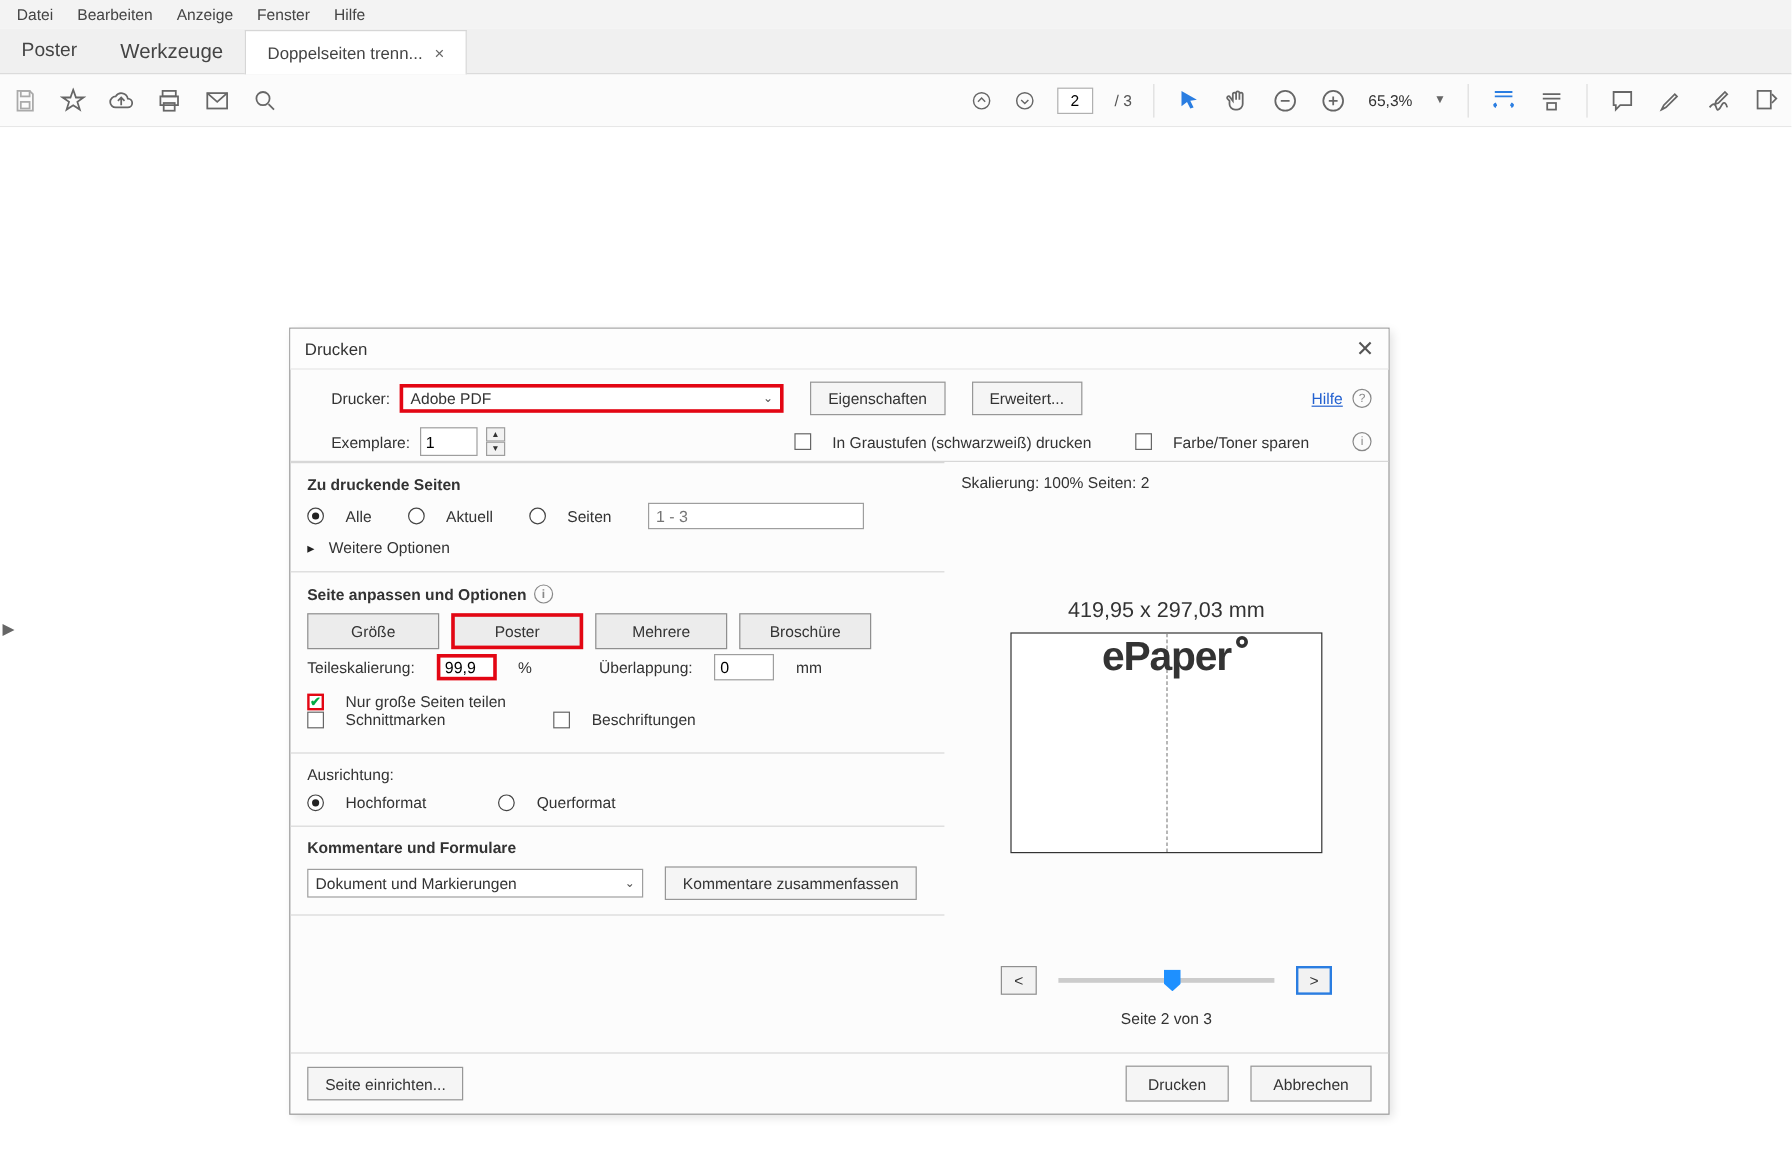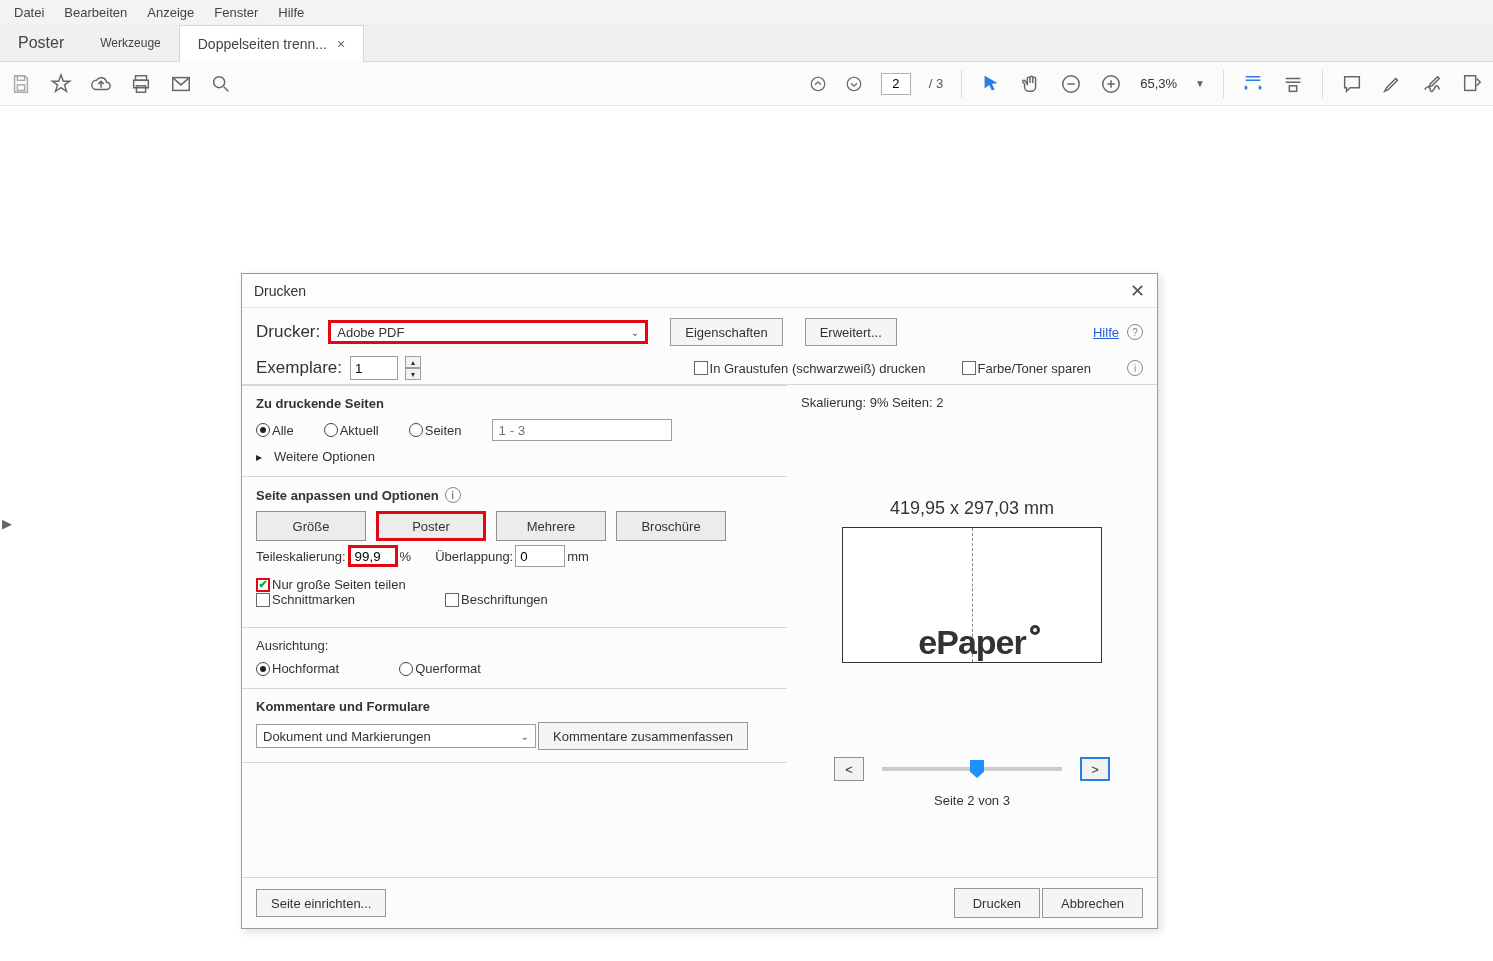--- a/index.html
+++ b/index.html
@@ -6,21 +6,21 @@
 body { background: #fff; font-size: 13px; color: #333; width: 1493px; height: 961px; overflow: hidden; }
 
 
 .menubar { background: #f3f3f3; height: 24px; display: flex; align-items: center; padding: 0 4px; gap: 0; }
 .menubar span { padding: 3px 10px; color: #444; cursor: default; }
 
 
 .tabbar { background: #f0f0f0; height: 38px; display: flex; align-items: stretch; border-bottom: 1px solid #d6d6d6; }
 .tabbar .tab { padding: 0 18px; display: flex; align-items: center; font-size: 16px; color: #444; }
 .tabbar .tab.home { font-size: 16px; }
-.tabbar .tab.tools { font-size: 12px; }
+.tabbar .tab.tools { font-size: 17px; }
 .tabbar .tab.active { background: #fff; border: 1px solid #d6d6d6; border-bottom: none; position: relative; top: 1px; font-size: 14px; gap: 10px; }
 .tabbar .tab .close { font-size: 14px; color: #666; }
 
 
 .toolbar { height: 44px; background: #fbfbfb; border-bottom: 1px solid #e7e7e7; display: flex; align-items: center; padding: 0 10px; gap: 18px; }
 .toolbar .sect { display: flex; align-items: center; gap: 18px; }
 .toolbar .sep { width: 1px; height: 28px; background: #ddd; }
 .toolbar svg { width: 22px; height: 22px; }
 .toolbar .icn { color: #555; display: flex; align-items: center; }
 .toolbar .pageinput { width: 30px; height: 22px; border: 1px solid #b0b0b0; text-align: center; font-size: 13px; }
@@ -34,21 +34,21 @@
 .content { position: relative; background: #fff; height: calc(100% - 24px - 38px - 44px); }
 .content .sidepanel-toggle { position: absolute; left: 2px; top: 410px; color: #666; }
 
 
 .dialog { position: absolute; left: 241px; top: 167px; width: 917px; height: 656px; background: #fcfcfc; border: 1px solid #9a9a9a; box-shadow: 3px 3px 8px rgba(0,0,0,.12); display: flex; flex-direction: column; }
 .dlg-title { height: 34px; display: flex; align-items: center; justify-content: space-between; padding: 0 12px; font-size: 14px; background: #fdfdfd; border-bottom: 1px solid #e6e6e6; }
 .dlg-title .close { font-size: 18px; color: #555; }
 
 .dlg-top { padding: 10px 14px 4px; display: flex; flex-direction: column; gap: 10px; }
 .row { display: flex; align-items: center; gap: 8px; }
-.row .lbl { font-size: 17px; }
+.row .lbl { font-size: 13px; margin-left: 20px; }
 .printer-select { width: 320px; height: 24px; border: 3px solid #e30613; display: flex; align-items: center; justify-content: space-between; padding: 0 6px; background: #fff; font-size: 13px; }
 .printer-select .caret { font-size: 10px; color: #555; }
 .btn { height: 28px; border: 1px solid #979797; background: #f5f5f5; padding: 0 14px; font-size: 13px; display: inline-flex; align-items: center; cursor: default; }
 .btn.big { height: 30px; padding: 0 18px; }
 .link { color: #2361d0; text-decoration: underline; font-size: 13px; }
 .help-circle { width: 16px; height: 16px; border: 1px solid #888; border-radius: 50%; display: inline-flex; align-items: center; justify-content: center; font-size: 10px; color: #888; }
 .copies-input { width: 48px; height: 24px; border: 1px solid #9e9e9e; padding: 0 4px; }
 .spinner { display: flex; flex-direction: column; margin-left: -1px; }
 .spinner div { width: 16px; height: 12px; border: 1px solid #9e9e9e; background: #f2f2f2; display: flex; align-items: center; justify-content: center; font-size: 7px; }
 .chk { width: 14px; height: 14px; border: 1px solid #666; display: inline-flex; align-items: center; justify-content: center; background: #fff; }
@@ -68,35 +68,35 @@
 .tabbtn { width: 110px; height: 30px; border: 1px solid #8f8f8f; background: #ececec; display: flex; align-items: center; justify-content: center; font-size: 13px; }
 .tabbtn.active { border: 3px solid #e30613; }
 .numinput { width: 50px; height: 22px; border: 1px solid #9e9e9e; padding: 0 4px; }
 .numinput.hl { border: 3px solid #e30613; }
 .comments-select { width: 280px; height: 24px; border: 1px solid #9e9e9e; background: #fff; display: flex; align-items: center; justify-content: space-between; padding: 0 6px; }
 .comments-select .caret { font-size: 10px; color: #555; }
 
 .dlg-right { flex: 1; padding: 10px 14px; display: flex; flex-direction: column; align-items: center; gap: 8px; }
 .scale-info { font-size: 13px; align-self: flex-start; }
 .preview-dim { font-size: 18px; margin-top: 80px; }
-.preview-box { width: 260px; height: 136px; border: 1px solid #333; background: #fff; position: relative; display: flex; align-items: flex-end; justify-content: center; }
+.preview-box { width: 260px; height: 184px; border: 1px solid #333; background: #fff; position: relative; display: flex; align-items: flex-start; justify-content: center; }
 .preview-box .divider { position: absolute; left: 50%; top: 0; bottom: 0; border-left: 1px dashed #888; }
 .preview-box .logo { font-family: Arial, sans-serif; font-weight: 700; color: #333; font-size: 34px; letter-spacing: -1px; position: relative; }
 .preview-box .logo .dot { position: absolute; right: -14px; top: 2px; width: 10px; height: 10px; border: 3px solid #333; border-radius: 50%; }
 .preview-nav { display: flex; align-items: center; gap: 18px; margin-top: 86px; width: 100%; justify-content: center; }
 .navbtn { width: 30px; height: 24px; border: 1px solid #8f8f8f; background: #f2f2f2; display: flex; align-items: center; justify-content: center; }
 .navbtn.hl { border: 2px solid #2a7de1; }
 .slider-track { width: 180px; height: 4px; background: #ccc; position: relative; }
 .slider-thumb { position: absolute; left: 88px; top: -7px; width: 14px; height: 18px; background: #1e90ff; clip-path: polygon(0 0, 100% 0, 100% 65%, 50% 100%, 0 65%); }
 .page-indicator { font-size: 13px; margin-top: 4px; }
 
 .dlg-bottom { border-top: 1px solid #d7d7d7; padding: 10px 14px; display: flex; align-items: center; justify-content: space-between; }
 
 .flex-spacer { flex: 1; }
-.gap10 { gap: 2px; }
+.gap10 { gap: 18px; }
 .gap30 { gap: 30px; }
 </style>
 </head>
 <body>
 
 <div class="menubar">
   <span>Datei</span>
   <span>Bearbeiten</span>
   <span>Anzeige</span>
   <span>Fenster</span>
@@ -366,21 +366,21 @@
             <div class="comments-select">
               <span>Dokument und Markierungen</span>
               <span class="caret">⌄</span>
             </div>
             <span class="btn">Kommentare zusammenfassen</span>
           </div>
         </div>
       </div>
 
       <div class="dlg-right">
-        <div class="scale-info">Skalierung: 9% Seiten: 2</div>
+        <div class="scale-info">Skalierung: 100% Seiten: 2</div>
         <div class="preview-dim">419,95 x 297,03 mm</div>
         <div class="preview-box">
           <div class="divider"></div>
           <div class="logo"><span>ePaper</span><span class="dot"></span></div>
         </div>
         <div class="preview-nav">
           <span class="navbtn">&lt;</span>
           <div class="slider-track">
               <div class="slider-thumb"></div>
             </div>

